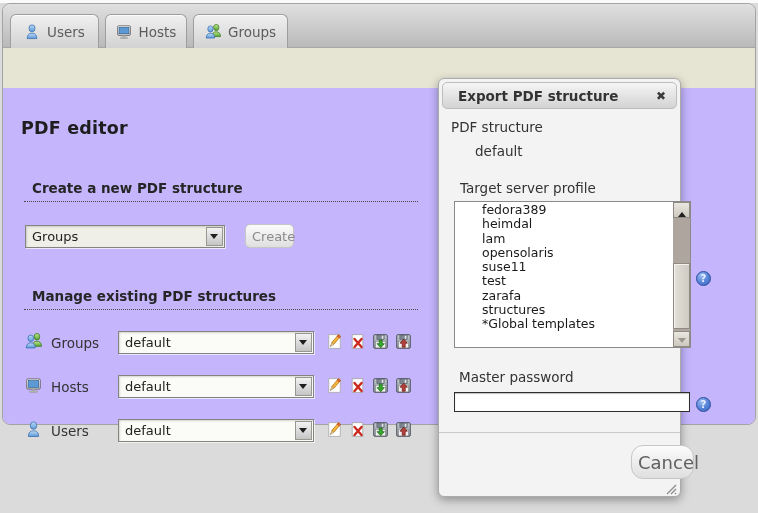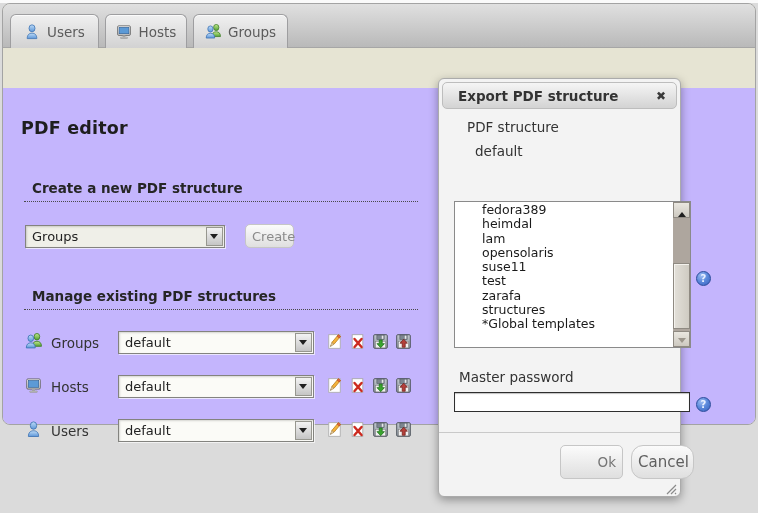--- a/index.html
+++ b/index.html
@@ -67,21 +67,21 @@
   .sel .sel-btn::after{
     content:"";position:absolute;left:3px;top:6px;width:0;height:0;
     border:4px solid transparent;border-top:5px solid #1F1F1F;
   }
   .sel-create{left:22px;top:137px;width:200px;background:#EFEFE8;}
   .btn-std{
     position:absolute;box-sizing:border-box;
     background:linear-gradient(#FBFBFB,#DFDFDF);
     border:1px solid #C6C6C6;border-radius:5px;
     color:#8A8A8A;font-size:13px;font-family:inherit;cursor:pointer;
-    text-align:right;
+    text-align:left;
   }
   .btn-create{left:242px;top:136px;width:49px;height:24px;}
 
   .mrow{position:absolute;left:0;width:420px;height:24px;}
   .mrow .ricon{position:absolute;left:22px;top:2px;width:17px;height:17px;}
   .mrow .rlabel{position:absolute;left:48px;top:4px;font-size:13.5px;color:#333;}
   .mrow .sel{left:115px;top:0;width:196px;}
   .aicon{position:absolute;top:2px;width:17px;height:17px;cursor:pointer;}
   .ai-1{left:323px;} .ai-2{left:346px;} .ai-3{left:369px;} .ai-4{left:392px;}
 
@@ -92,21 +92,21 @@
     box-shadow:0 3px 10px rgba(0,0,0,.35);box-sizing:border-box;
   }
   .dlg-title{
     position:absolute;left:3px;top:3px;right:3px;height:27px;box-sizing:border-box;
     background:linear-gradient(#F5F5F5,#D3D3D3);
     border:1px solid #BDBDBD;border-radius:5px;cursor:move;
   }
   .dlg-title-text{position:absolute;left:15px;top:5px;font-size:13.5px;font-weight:bold;color:#333;}
   .dlg-close{position:absolute;right:10px;top:5px;font-size:12px;font-weight:bold;color:#3A3A3A;cursor:pointer;line-height:16px;}
   .dlg-label{position:absolute;font-size:13.5px;color:#333;}
-  .lab-structure{left:28px;top:40px;}
+  .lab-structure{left:12px;top:40px;}
   .lab-default{left:36px;top:64px;}
   .lab-target{left:21px;top:101px;}
   .lab-master{left:20px;top:290px;}
 
   .listbox{
     position:absolute;left:15px;top:122px;width:237px;height:147px;box-sizing:border-box;
     background:#FFFFFF;border:1px solid #8A8A8A;
   }
   .lb-items{position:absolute;left:0;top:0;right:17px;bottom:0;overflow:hidden;padding:1px 0 0 4px;}
   .lb-item{font-size:12.5px;line-height:14.3px;color:#1A1A1A;white-space:nowrap;cursor:default;margin-left:23px;}
@@ -133,21 +133,21 @@
   .help-1{left:257px;top:192px;}
   .help-2{left:257px;top:318px;}
 
   .pw-input{
     position:absolute;left:15px;top:313px;width:236px;height:20px;box-sizing:border-box;
     border:1px solid #2E2E2E;background:#FFFFFF;font-family:inherit;font-size:13px;
     box-shadow:inset 0 1px 1px rgba(0,0,0,.25);
   }
   .dlg-divider{position:absolute;left:0;right:0;top:353px;border-top:1px solid #C9C9C9;}
   .btn-ok{left:121px;top:366px;width:63px;height:34px;font-size:13.5px;color:#757575;}
-  .btn-cancel{left:192px;top:366px;width:63px;height:34px;font-size:15px;color:#5F5F5F;border-radius:12px;}
+  .btn-cancel{left:192px;top:366px;width:63px;height:34px;font-size:18px;color:#5F5F5F;border-radius:12px;}
   .resize{position:absolute;right:3px;bottom:3px;width:13px;height:13px;cursor:se-resize;}
 </style>
 </head>
 <body>
 
 <svg width="0" height="0" style="position:absolute">
   <defs>
     <linearGradient id="g-blue" x1="0" y1="0" x2="0" y2="1">
       <stop offset="0" stop-color="#BFDCF7"></stop>
         <stop offset="1" stop-color="#5D96D8"></stop>
@@ -388,20 +388,21 @@
 
   <div class="dialog">
     <div class="dlg-title">
       <span class="dlg-title-text">Export PDF structure</span>
       <span class="dlg-close">✖</span>
     </div>
 
     <div class="dlg-label lab-structure">PDF structure</div>
     <div class="dlg-label lab-default">default</div>
 
+    <div class="dlg-label lab-target">Target server profile</div>
 
     <div class="listbox">
       <div class="lb-items">
         <div class="lb-item">fedora389</div>
         <div class="lb-item">heimdal</div>
         <div class="lb-item">lam</div>
         <div class="lb-item">opensolaris</div>
         <div class="lb-item">suse11</div>
         <div class="lb-item">test</div>
         <div class="lb-item">zarafa</div>
@@ -418,21 +419,20 @@
           </div>
       </div>
     </div>
     <span class="help help-1">?</span>
 
     <div class="dlg-label lab-master">Master password</div>
     <input class="pw-input" type="password" value="" style="">
     <span class="help help-2">?</span>
 
     <div class="dlg-divider"></div>
-    <button class="btn-std btn-ok">Ok</button>
     <button class="btn-std btn-cancel">Cancel</button>
 
     <span class="resize">
       <svg width="13" height="13" viewBox="0 0 13 13">
         <path d="M3 12 L12 3 M7 12 L12 7 M11 12 L12 11" stroke="#8A8A8A" stroke-width="1.2" fill="none"></path>
       </svg>
     </span>
   </div>
 </div>
 

